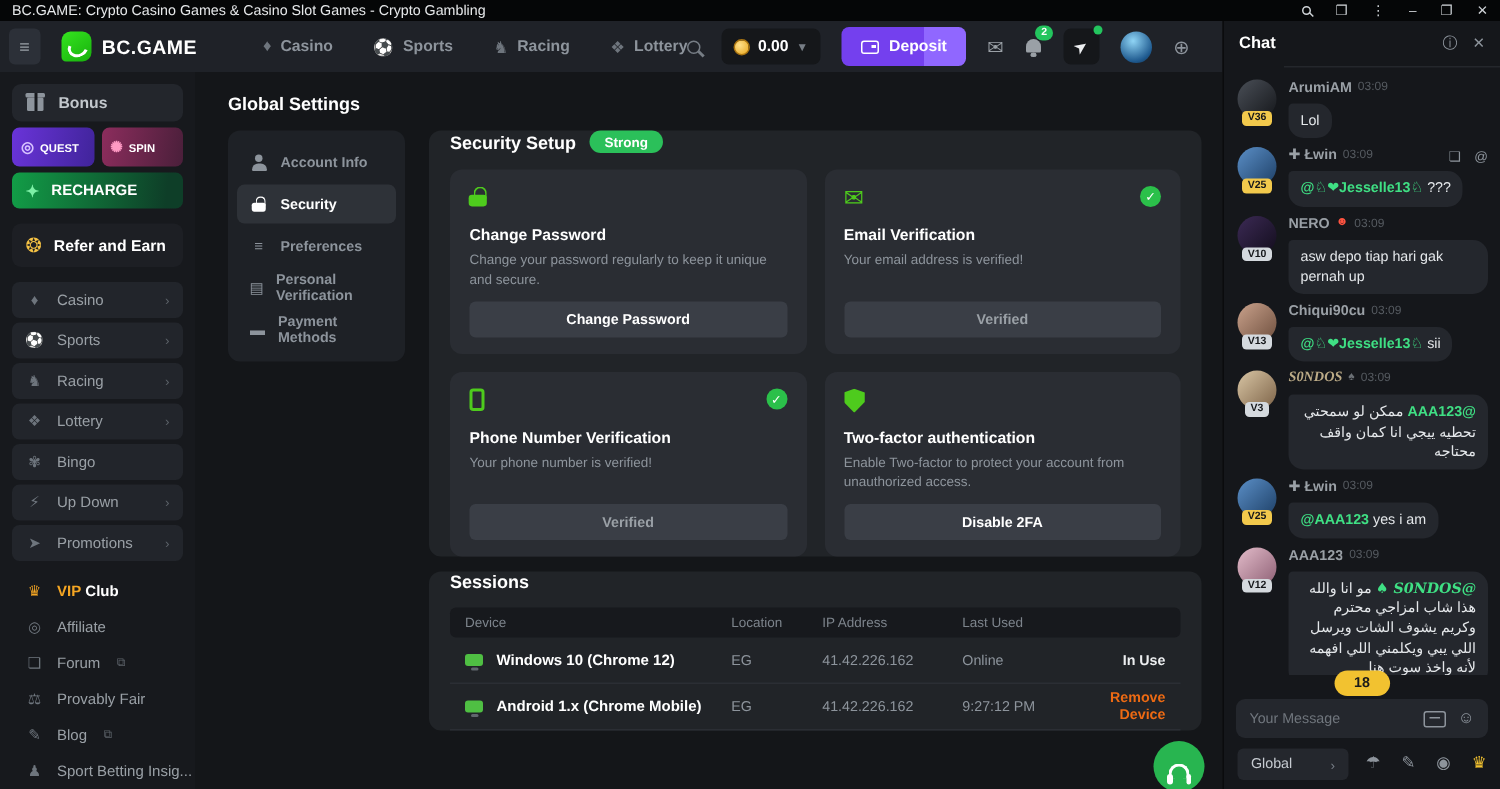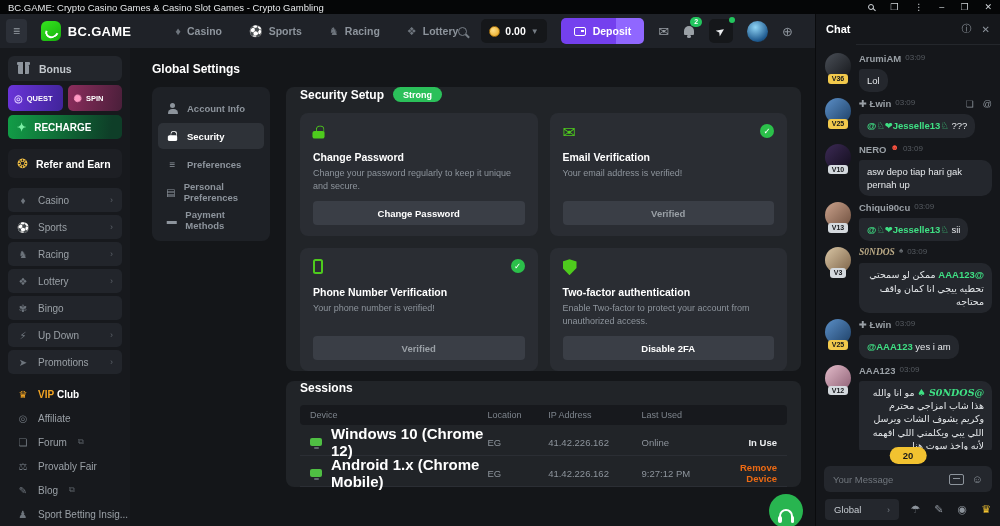--- a/index.html
+++ b/index.html
@@ -97,21 +97,21 @@
 .cardic-phone{width:10px;height:15px;border:2px solid #4ecb1d;border-radius:2.5px;display:inline-block}
 .cardic-shield{width:14px;height:16px;background:#4ecb1d;clip-path:polygon(50% 0,100% 15%,100% 55%,50% 100%,0 55%,0 15%);display:inline-block}
 .check-badge{width:14px;height:14px;border-radius:50%;background:#2bc04a;color:#fff;font-size:8.5px;display:flex;align-items:center;justify-content:center;font-weight:bold}
 .card-title{color:#fff;font-size:10.5px;font-weight:bold;margin-bottom:4px}
 .card-desc{color:#8d949c;font-size:9px;line-height:1.4;margin-bottom:9px;flex:1}
 .card-btn{height:24px;border:none;border-radius:4px;background:#3a3e46;color:#fff;font-size:9.5px;font-weight:bold;width:100%;cursor:pointer}
 .card-btn.muted{color:#9aa0a6}
 .sess-title{color:#fff;font-size:12px;font-weight:bold;margin-bottom:10px}
 .sess-headrow{display:grid;grid-template-columns:38% 13% 20% 16% 13%;background:#17191d;border-radius:4px;height:20px;align-items:center;padding:0 10px;color:#7d848c;font-size:9px}
 .sess-row{display:grid;grid-template-columns:38% 13% 20% 16% 13%;height:31px;align-items:center;padding:0 10px;border-bottom:1px solid #2b2e34}
-.dev-cell{display:flex;align-items:center;color:#fff;font-size:15px;font-weight:bold}
+.dev-cell{display:flex;align-items:center;color:#fff;font-size:10px;font-weight:bold}
 .monitor-ic{width:12px;height:8px;background:#4fbf43;border-radius:2px;position:relative;margin-right:9px;flex-shrink:0}
 .monitor-ic::after{content:'';position:absolute;bottom:-3px;left:3.5px;width:5px;height:2px;background:#60666d;border-radius:1px}
 .cell{color:#8d949c;font-size:9.5px}
 .action{text-align:right;font-size:9.5px;font-weight:bold;cursor:default}
 .action.current{color:#eceef0}
 .action.remove{color:#ed6a13;cursor:pointer}
 .support-fab{position:absolute;right:12px;bottom:-2px;width:34px;height:34px;border-radius:50%;background:#28b550;border:none;display:flex;align-items:center;justify-content:center;cursor:pointer}
 .headset{width:14px;height:10px;border:2.5px solid #fff;border-bottom:none;border-radius:8px 8px 0 0;position:relative;margin-top:5px}
 .headset::before,.headset::after{content:'';position:absolute;bottom:-4px;width:3.5px;height:7px;background:#fff;border-radius:2px}
 .headset::before{left:-3px}.headset::after{right:-3px}
@@ -331,21 +331,21 @@
                     <span class="css-lock" style="transform:scale(.85)"></span>
                   </span>
     <span>Security</span>
   </div>
                 <div class="snav-item">
     <span class="snav-ic">≡</span>
     <span>Preferences</span>
   </div>
                 <div class="snav-item">
     <span class="snav-ic">▤</span>
-    <span>Personal Preferences</span>
+    <span>Personal Verification</span>
   </div>
                 <div class="snav-item">
     <span class="snav-ic">▬</span>
     <span>Payment Methods</span>
   </div>
               </nav>
             <div class="content-col">
               <section class="panel">
                 <div class="sec-head">
                   <span class="sec-title">Security Setup</span>
@@ -556,21 +556,21 @@
       <div class="msg-head">
         <span class="msg-name">Towfique</span>
 
         <span class="msg-time">03:09</span>
 
       </div>
 
     </div>
   </div>
         </div>
-      <div class="unread-pill">20</div>
+      <div class="unread-pill">18</div>
       <div class="chat-input-row">
         <input class="chat-input" placeholder="Your Message" style="">
         <span class="gif-ic"></span>
         <span class="emoji-ic">☺</span>
       </div>
       <div class="chat-bottom">
         <div class="room-pill">
           <span>Global</span>
           <span class="room-chev">›</span>
         </div>

